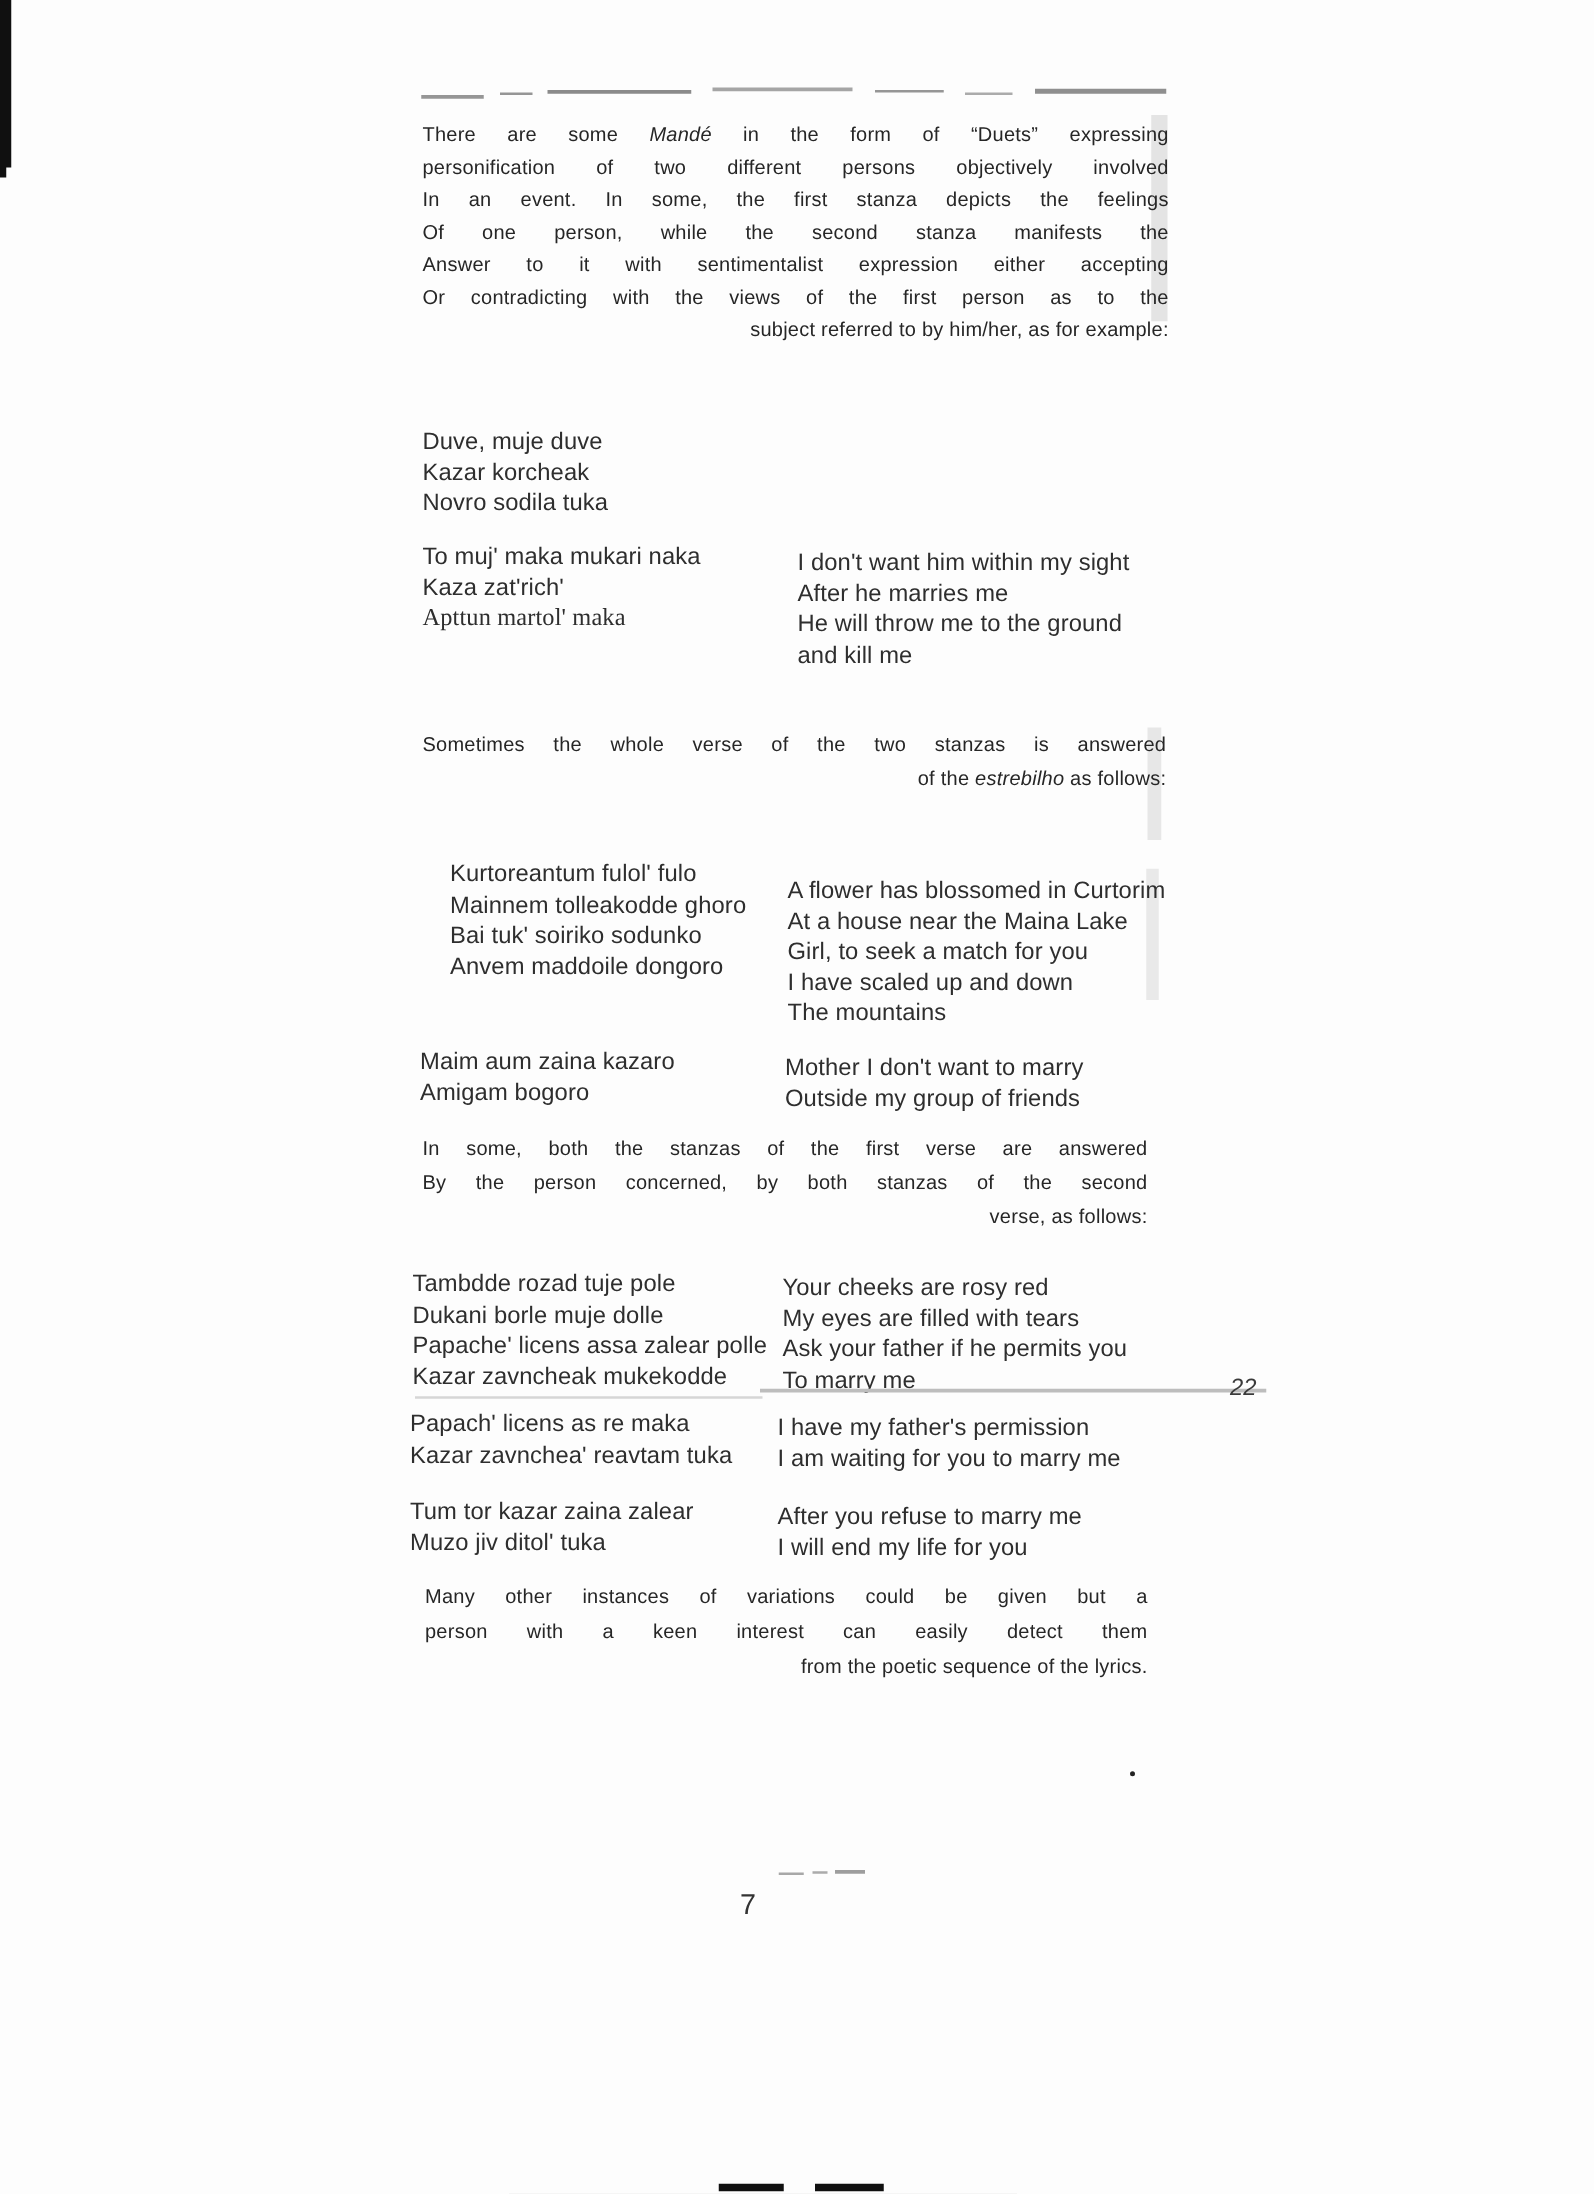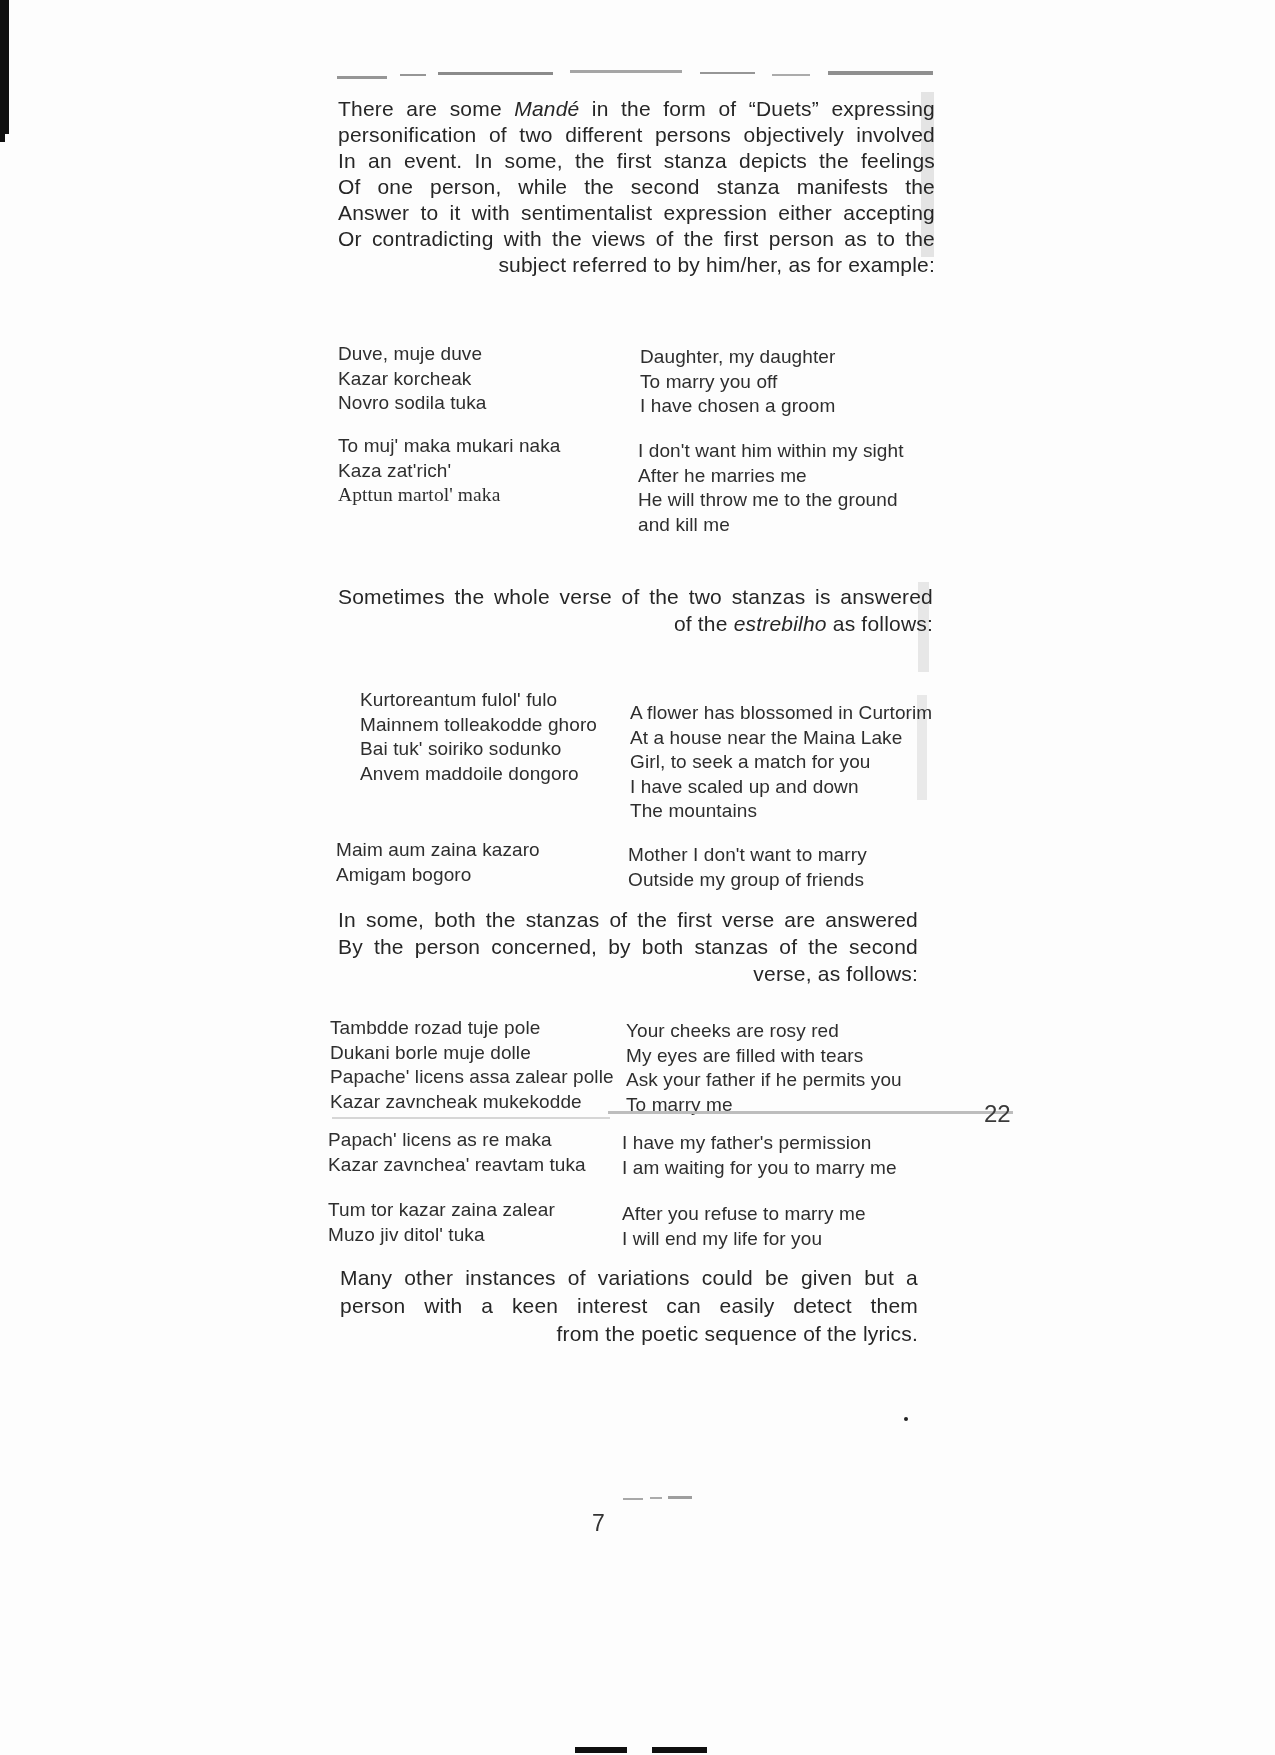--- a/index.html
+++ b/index.html
@@ -3,34 +3,34 @@
 <meta charset="utf-8">
 <style>
   html,body { margin:0; padding:0; background:#e9e9e9; }
   .page {
     position:relative; width:1275px; height:1755px;
     background:#fdfdfd; overflow:hidden;
     font-family:"Liberation Sans", sans-serif; color:#2b2b2b;
   }
   .abs { position:absolute; }
   
-  .para { font-size:21px; line-height:26px; color:#262626; letter-spacing:0.2px; }
+  .para { font-size:16px; line-height:26px; color:#262626; letter-spacing:0.2px; }
   .para.wide { line-height:27px; }
   .para .jl { text-align:justify; text-align-last:justify; }
   .para .ll { text-align:right; }
   .para i { font-style:italic; }
   
   .vcol { font-size:19px; line-height:24.5px; color:#2e2e2e; letter-spacing:0.1px; }
   .vcol .serif { font-family:"Liberation Serif", serif; font-size:19.5px; }
   
   .dash { position:absolute; background:#969696; }
   .shadow { position:absolute; background:#e4e4e4; }
   .rule { position:absolute; background:#c8c8c8; }
   .inkbar { position:absolute; background:#101010; }
-  .artifact-num { position:absolute; font-size:24px; color:#3a3a3a; font-family:"Liberation Sans", sans-serif; }
+  .artifact-num { position:absolute; font-size:19px; color:#3a3a3a; font-family:"Liberation Sans", sans-serif;font-style:italic; }
   .dot { position:absolute; width:4px; height:4px; background:#222; border-radius:50%; }
   .pageno { position:absolute; font-size:23px; color:#333; }
 </style>
 </head>
 <body>
 
 <div class="page">
 
   <div class="inkbar" style="left:0; top:0; width:9px; height:134px;"></div>
   <div class="inkbar" style="left:0; top:130px; width:5px; height:12px;"></div>
@@ -54,25 +54,20 @@
     <div class="jl">Of one person, while the second stanza manifests the</div>
     <div class="jl">Answer to it with sentimentalist expression either accepting</div>
     <div class="jl">Or contradicting with the views of the first person as to the</div>
     <div class="ll">subject referred to by him/her, as for example:</div>
   </div>
 
   <div class="abs vcol" style="left:338px; top:342px;">
     <div>Duve, muje duve</div>
     <div>Kazar korcheak</div>
     <div>Novro sodila tuka</div>
-  </div>
-  <div class="abs vcol" style="left:640px; top:345px;">
-    <div>Daughter, my daughter</div>
-    <div>To marry you off</div>
-    <div>I have chosen a groom</div>
   </div>
 
   <div class="abs vcol" style="left:338px; top:434px;">
     <div>To muj' maka mukari naka</div>
     <div>Kaza zat'rich'</div>
     <div class="serif">Apttun martol' maka</div>
   </div>
   <div class="abs vcol" style="left:638px; top:439px;">
     <div>I don't want him within my sight</div>
     <div>After he marries me</div>

